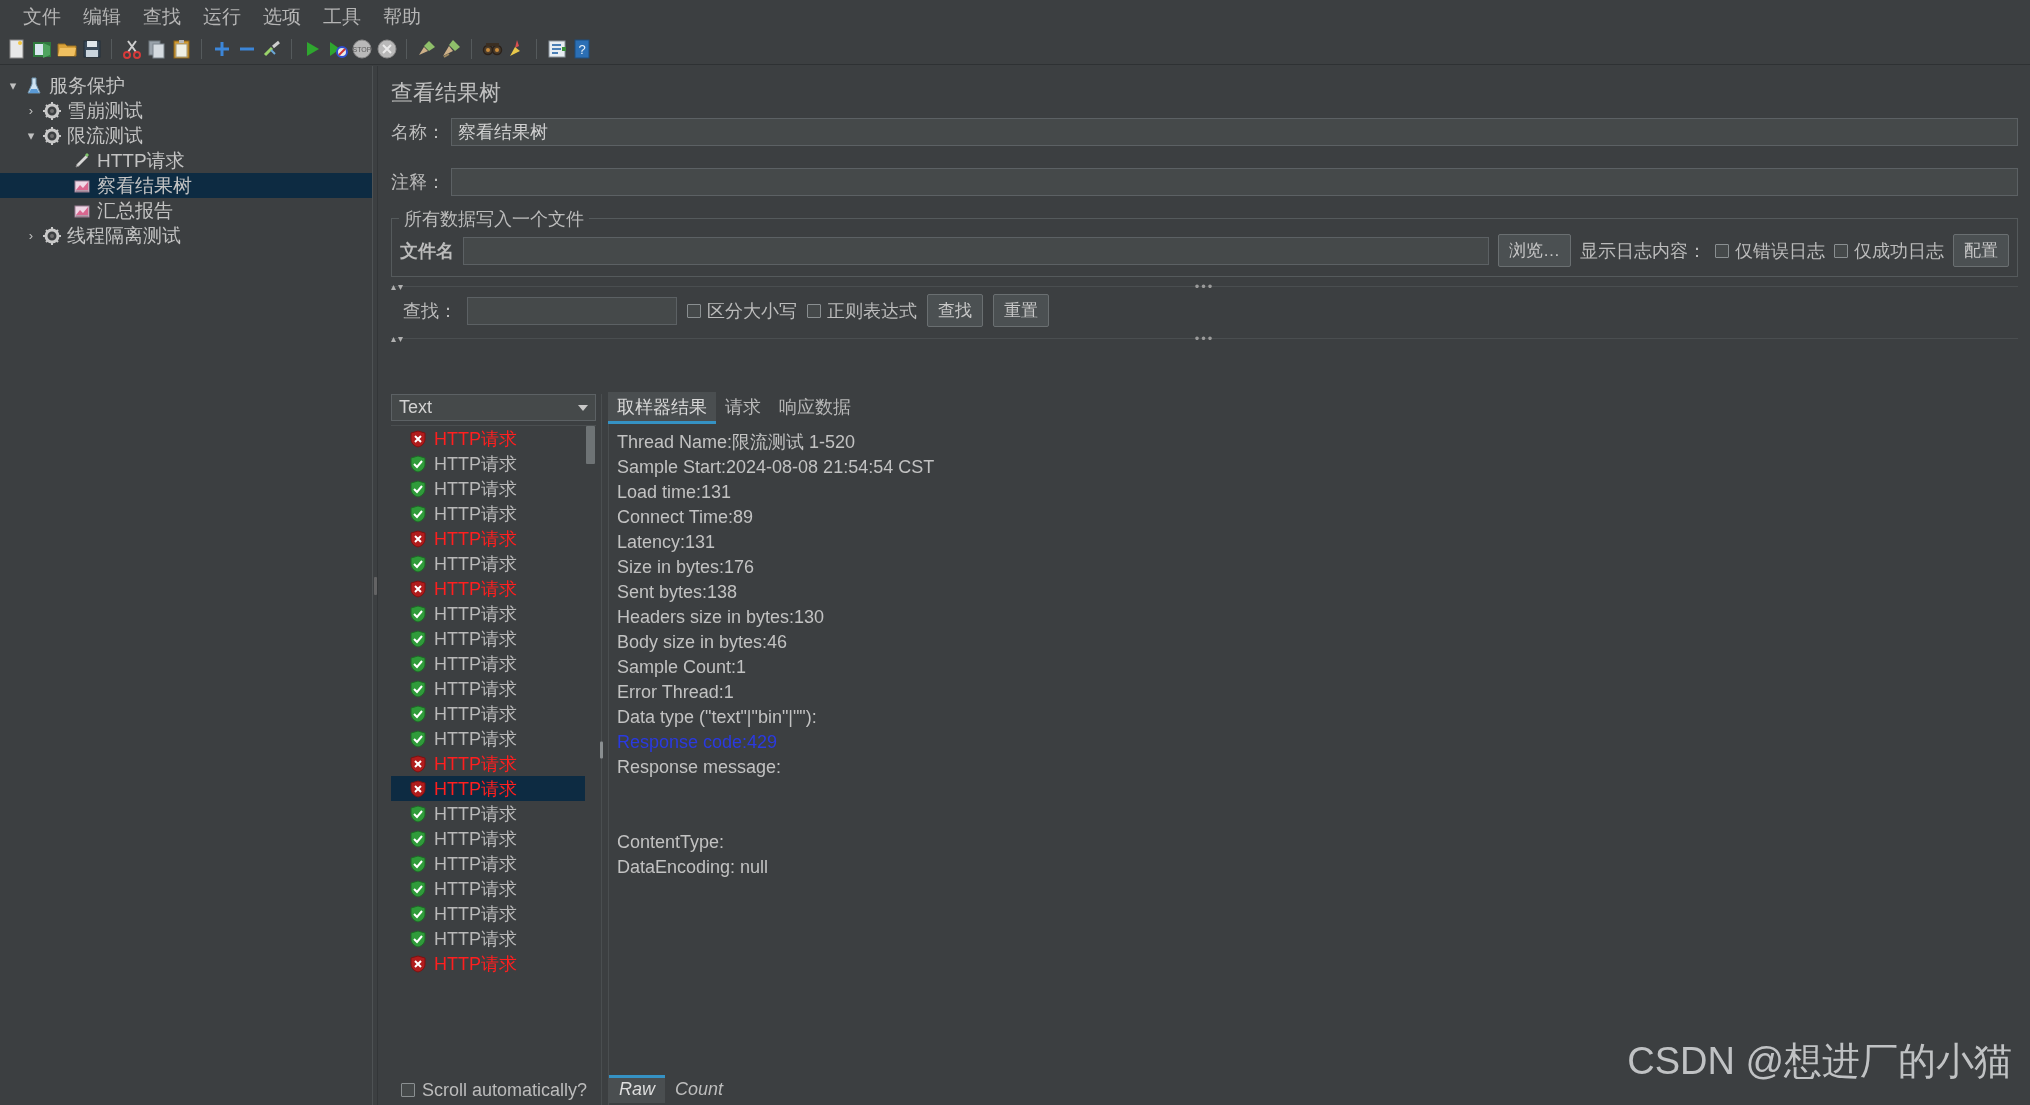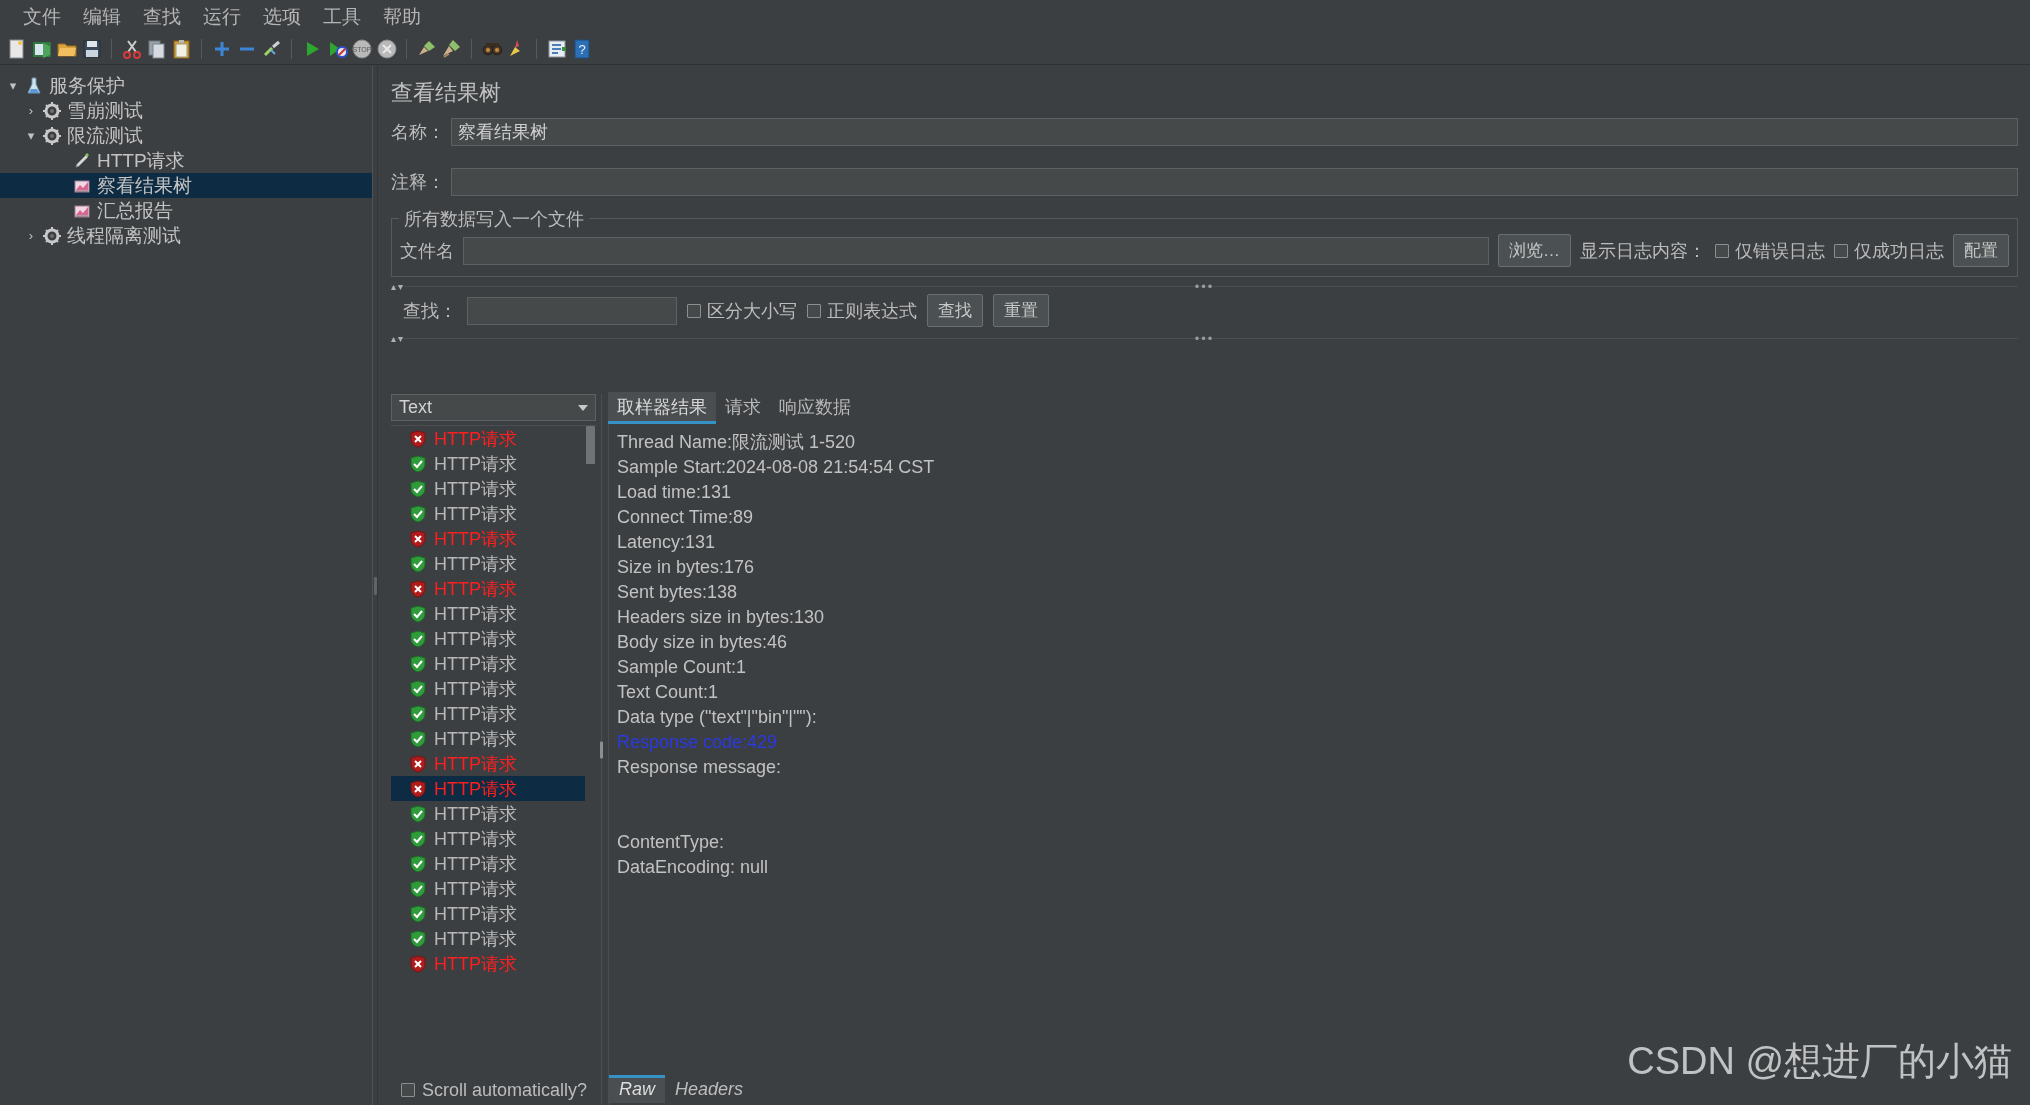--- a/index.html
+++ b/index.html
@@ -86,21 +86,21 @@
   }
   .group-title {
     position: absolute; top: -11px; left: 7px; background: #3c3f41;
     padding: 0 5px; font-size: 18px; color: #bcbcbc;
   }
   .group-box::before {
     content: ""; position: absolute; top: 0; left: 0; right: 0;
     border-top: 1px solid #555a5c;
   }
   .fname-row { display: flex; align-items: center; gap: 9px; }
-  .fname-label { font-size: 18px; color: #bcbcbc; flex: none; }
+  .fname-label { font-size: 18px; color: #bcbcbc; flex: none; font-weight: bold; }
   .btn {
     background: #4b5052; border: 1px solid #6a6f71; color: #c8c8c8;
     font-size: 17px; padding: 4px 10px; cursor: default; font-family: inherit;
     border-radius: 2px; white-space: nowrap;
   }
   .chk-wrap { display: flex; align-items: center; gap: 6px; cursor: default; white-space: nowrap; }
   .chkbox {
     width: 14px; height: 14px; border: 1px solid #8a8f91; background: #45494a;
     flex: none; border-radius: 1px;
   }
@@ -695,33 +695,33 @@
               <div class="dline">Thread Name:限流测试 1-520</div>
               <div class="dline">Sample Start:2024-08-08 21:54:54 CST</div>
               <div class="dline">Load time:131</div>
               <div class="dline">Connect Time:89</div>
               <div class="dline">Latency:131</div>
               <div class="dline">Size in bytes:176</div>
               <div class="dline">Sent bytes:138</div>
               <div class="dline">Headers size in bytes:130</div>
               <div class="dline">Body size in bytes:46</div>
               <div class="dline">Sample Count:1</div>
-              <div class="dline">Text Count:1</div>
+              <div class="dline">Error Thread:1</div>
               <div class="dline">Data type ("text"|"bin"|""):</div>
               <div class="dline code">Response code:429</div>
               <div class="dline">Response message:</div>
               <div class="dline blank"></div>
               <div class="dline blank"></div>
               <div class="dline">ContentType:</div>
               <div class="dline">DataEncoding: null</div>
             </div>
         </div>
         <div class="bottom-tabs" id="btabs">
             <div class="btab active">Raw</div>
-            <div class="btab">Headers</div>
+            <div class="btab">Count</div>
           </div>
       </div>
 
     </div>
   </div>
 </div>
 
 <div class="watermark">CSDN @想进厂的小猫</div>
 
 </body></html>

